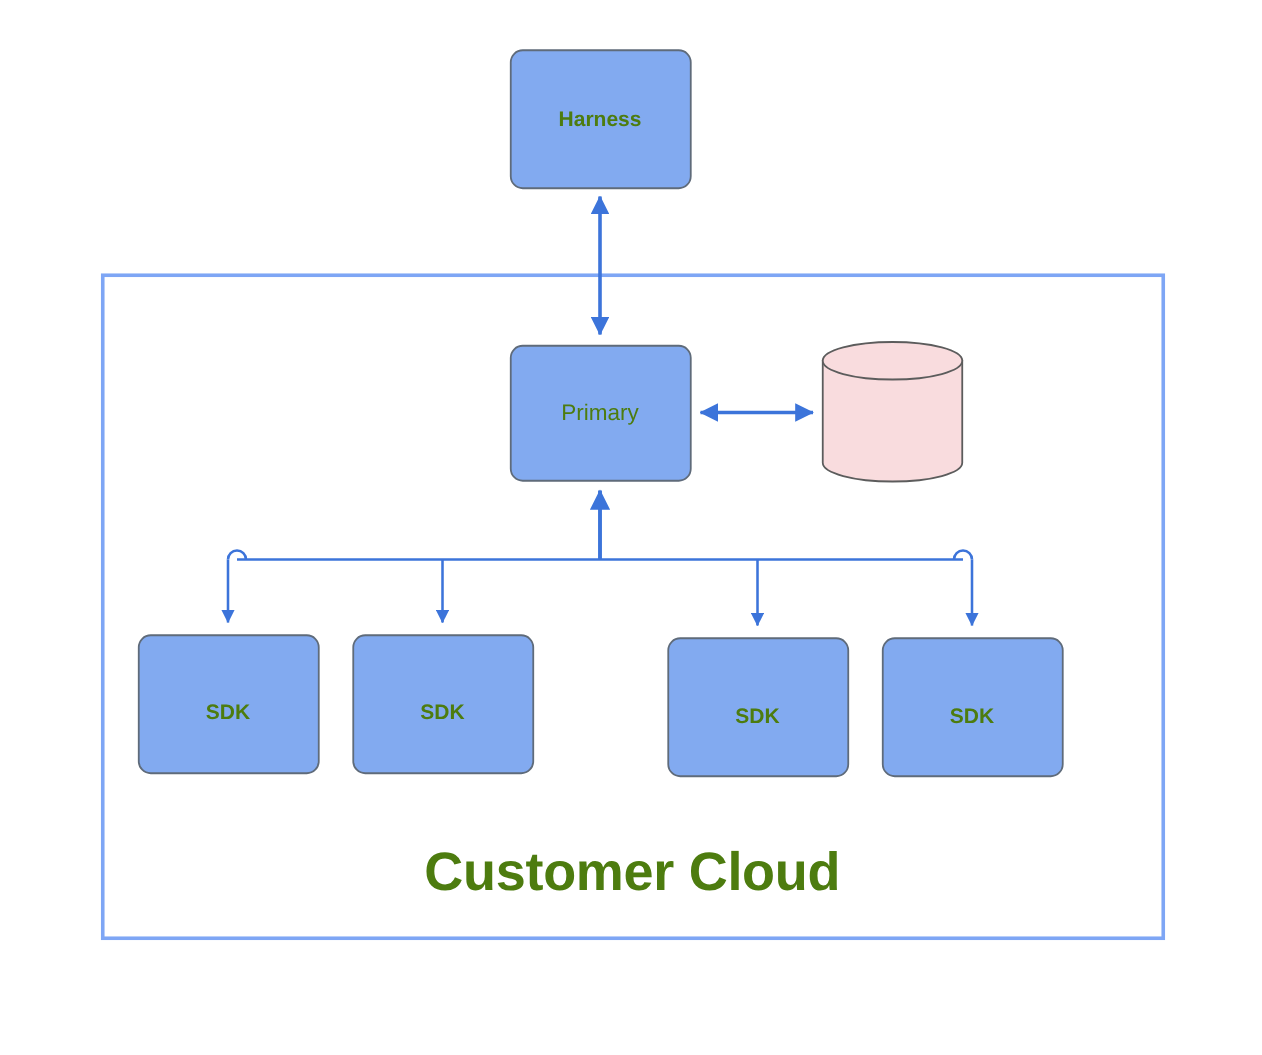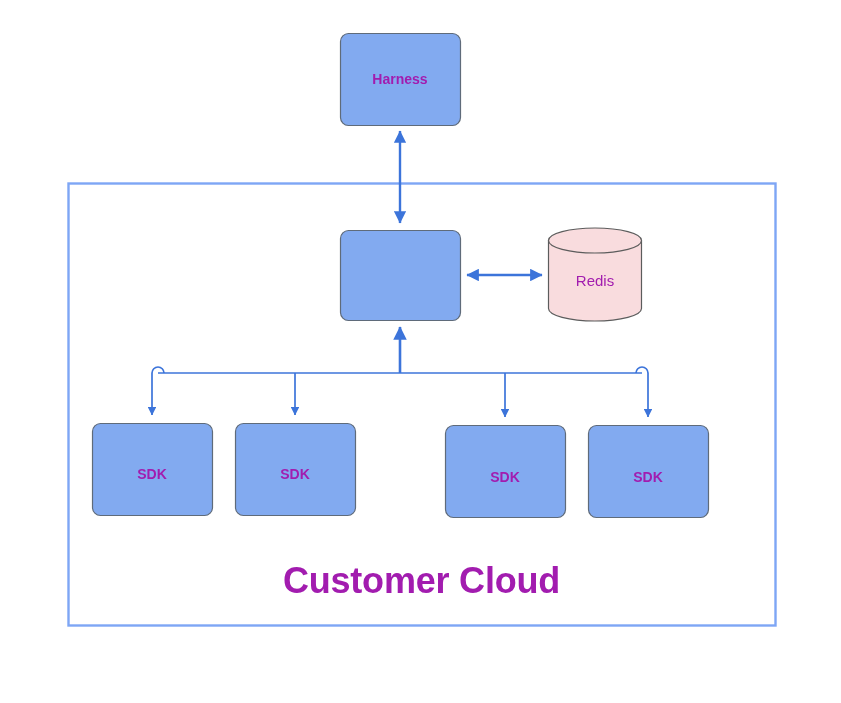--- a/index.html
+++ b/index.html
@@ -23,21 +23,21 @@
     top: 0;
     width: 841px;
     height: 703px;
   }
   .node-label {
     position: absolute;
     display: flex;
     align-items: center;
     justify-content: center;
     text-align: center;
-    color: #a21caf;
+    color: #4d7c0f;
     pointer-events: none;
     white-space: nowrap;
   }
   .lbl-bold { font-weight: bold; }
   .lbl-normal { font-weight: normal; }
 </style>
 </head>
 <body>
 
 <div id="canvas">
@@ -91,22 +91,22 @@
     <path d="M 295 373 L 295 415" stroke="#3C74DA" stroke-width="1.7" fill="none" marker-end="url(#arrowFull)"></path>
 
     <path d="M 505 373 L 505 417" stroke="#3C74DA" stroke-width="1.7" fill="none" marker-end="url(#arrowFull)"></path>
 
     <path d="M 648 373 L 648 417" stroke="#3C74DA" stroke-width="1.7" fill="none" marker-end="url(#arrowFull)"></path>
     <path d="M 636 373 A 6 6 0 0 1 648 373" stroke="#3C74DA" stroke-width="1.7" fill="none"></path>
   </svg>
 
   <div class="node-label lbl-bold" style="left:340px; top:33px; width:120px; height:92px; font-size:14px;">Harness</div>
 
+  <div class="node-label lbl-normal" style="left:340px; top:230px; width:120px; height:90px; font-size:15px;">Primary</div>
 
-  <div class="node-label lbl-normal" style="left:548px; top:240px; width:94px; height:80px; font-size:15px;">Redis</div>
 
   <div class="node-label lbl-bold" style="left:92px; top:433px; width:120px; height:82px; font-size:14px;">SDK</div>
 
   <div class="node-label lbl-bold" style="left:235px; top:433px; width:120px; height:82px; font-size:14px;">SDK</div>
 
   <div class="node-label lbl-bold" style="left:445px; top:436px; width:120px; height:82px; font-size:14px;">SDK</div>
 
   <div class="node-label lbl-bold" style="left:588px; top:436px; width:120px; height:82px; font-size:14px;">SDK</div>
 
   <div class="node-label lbl-bold" style="left:68px; top:558px; width:707px; height:45px; font-size:36px; letter-spacing:-0.2px;">Customer Cloud</div>

